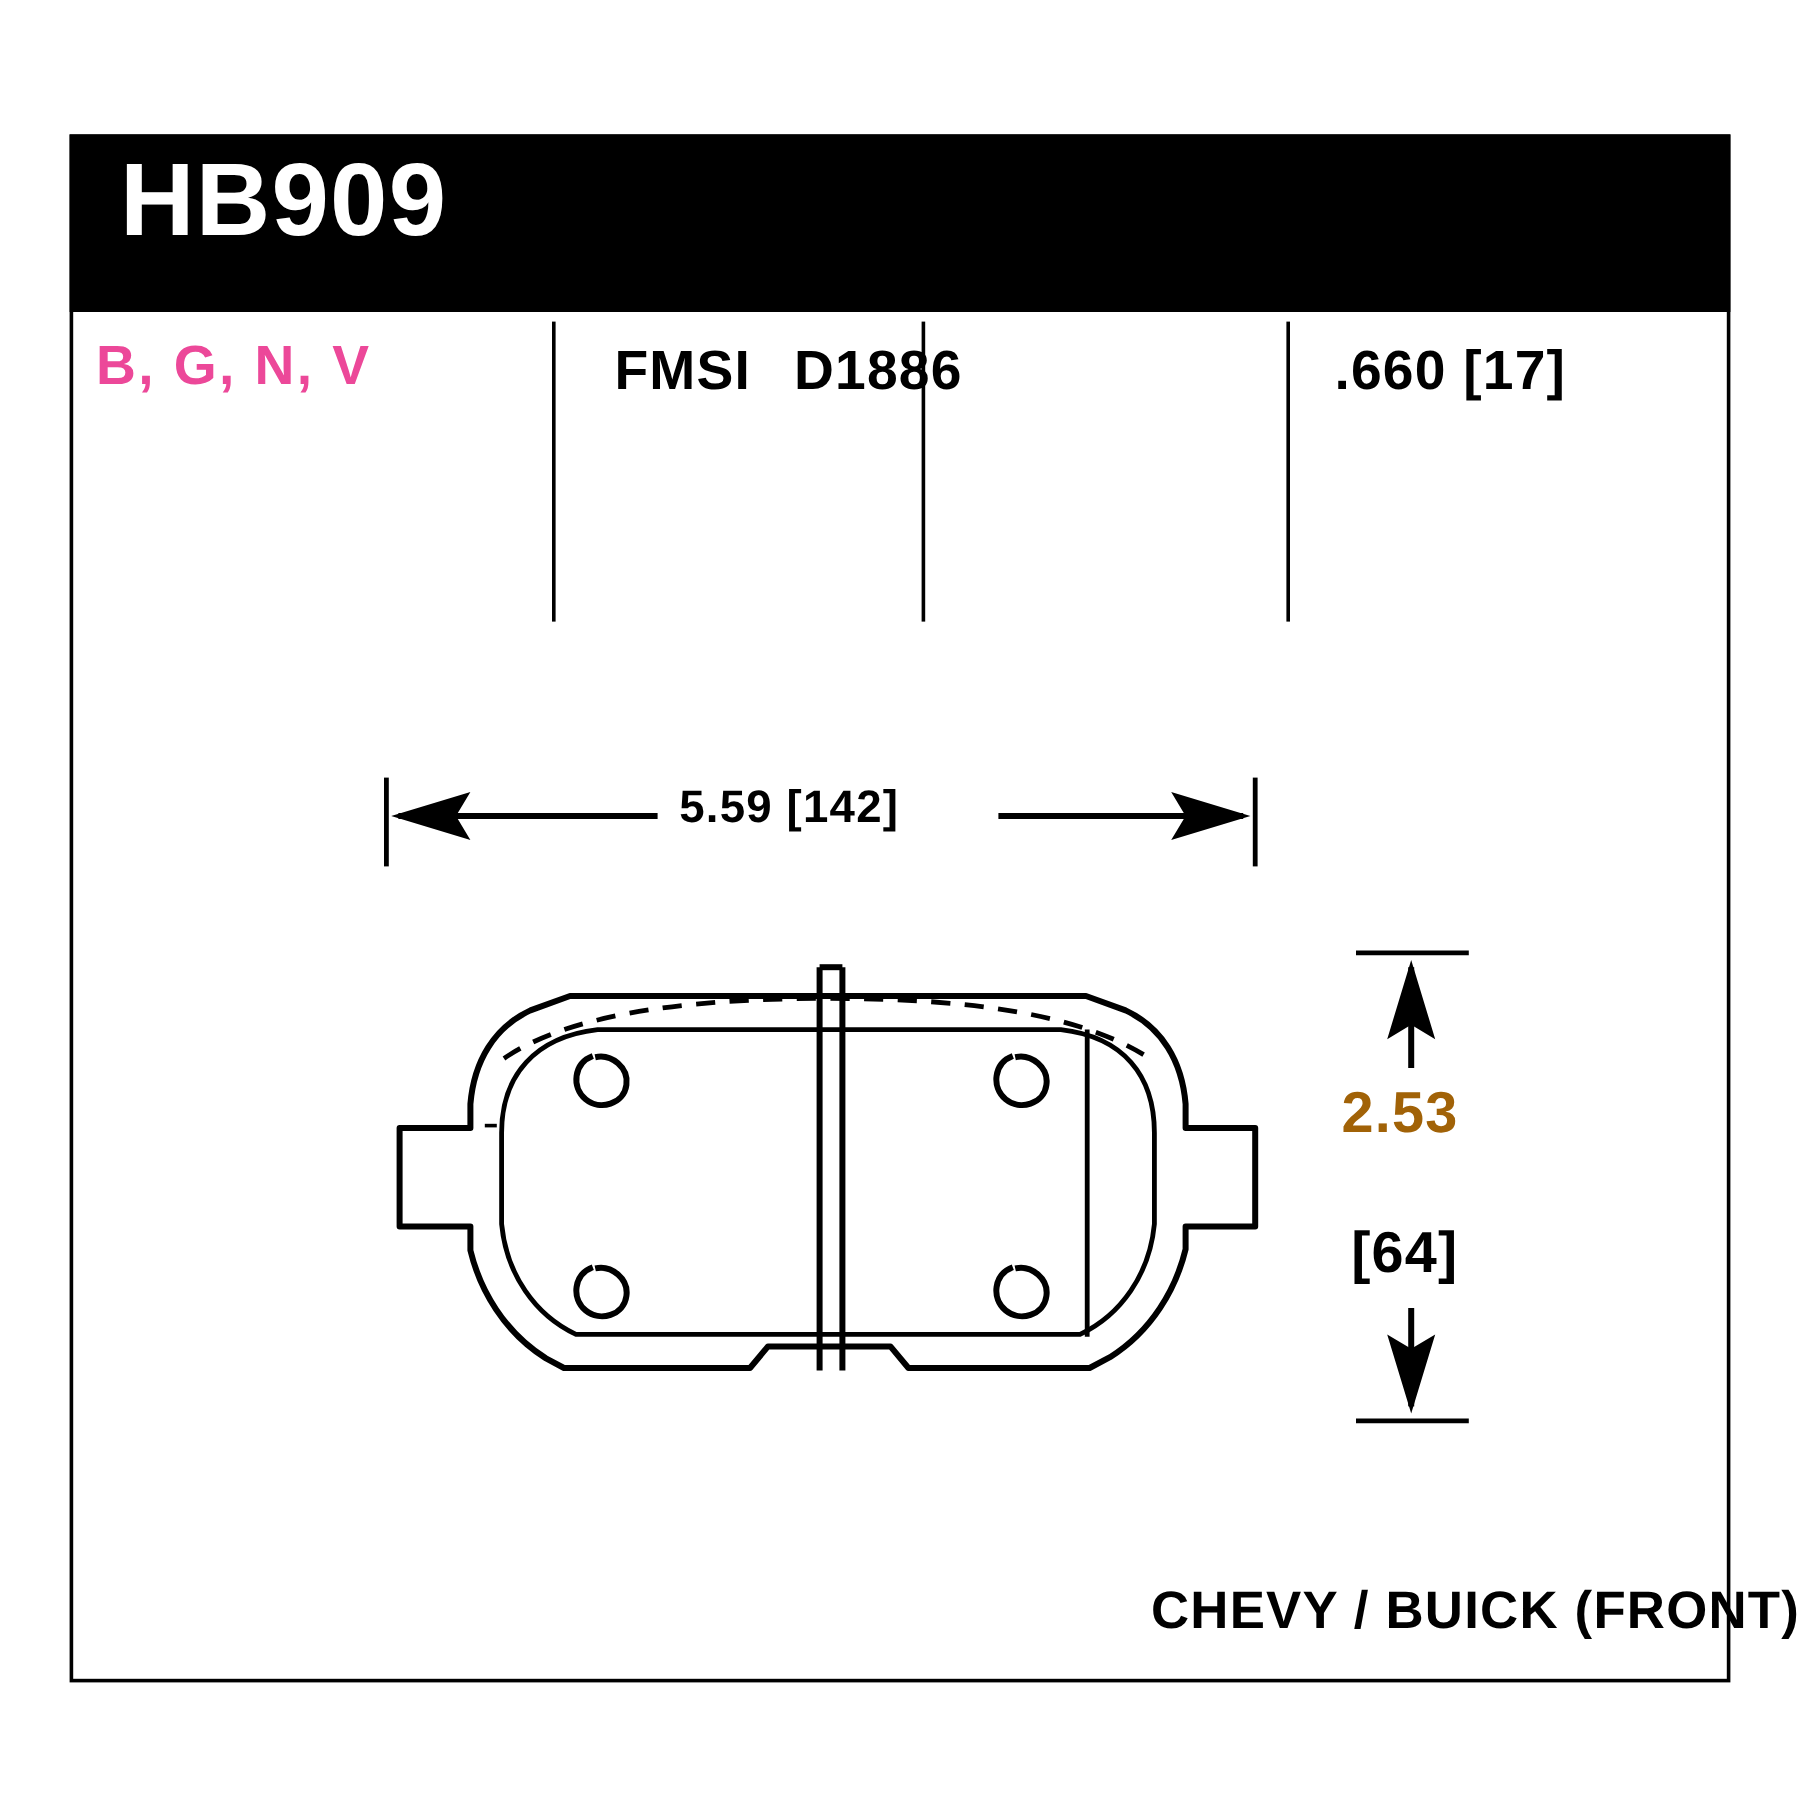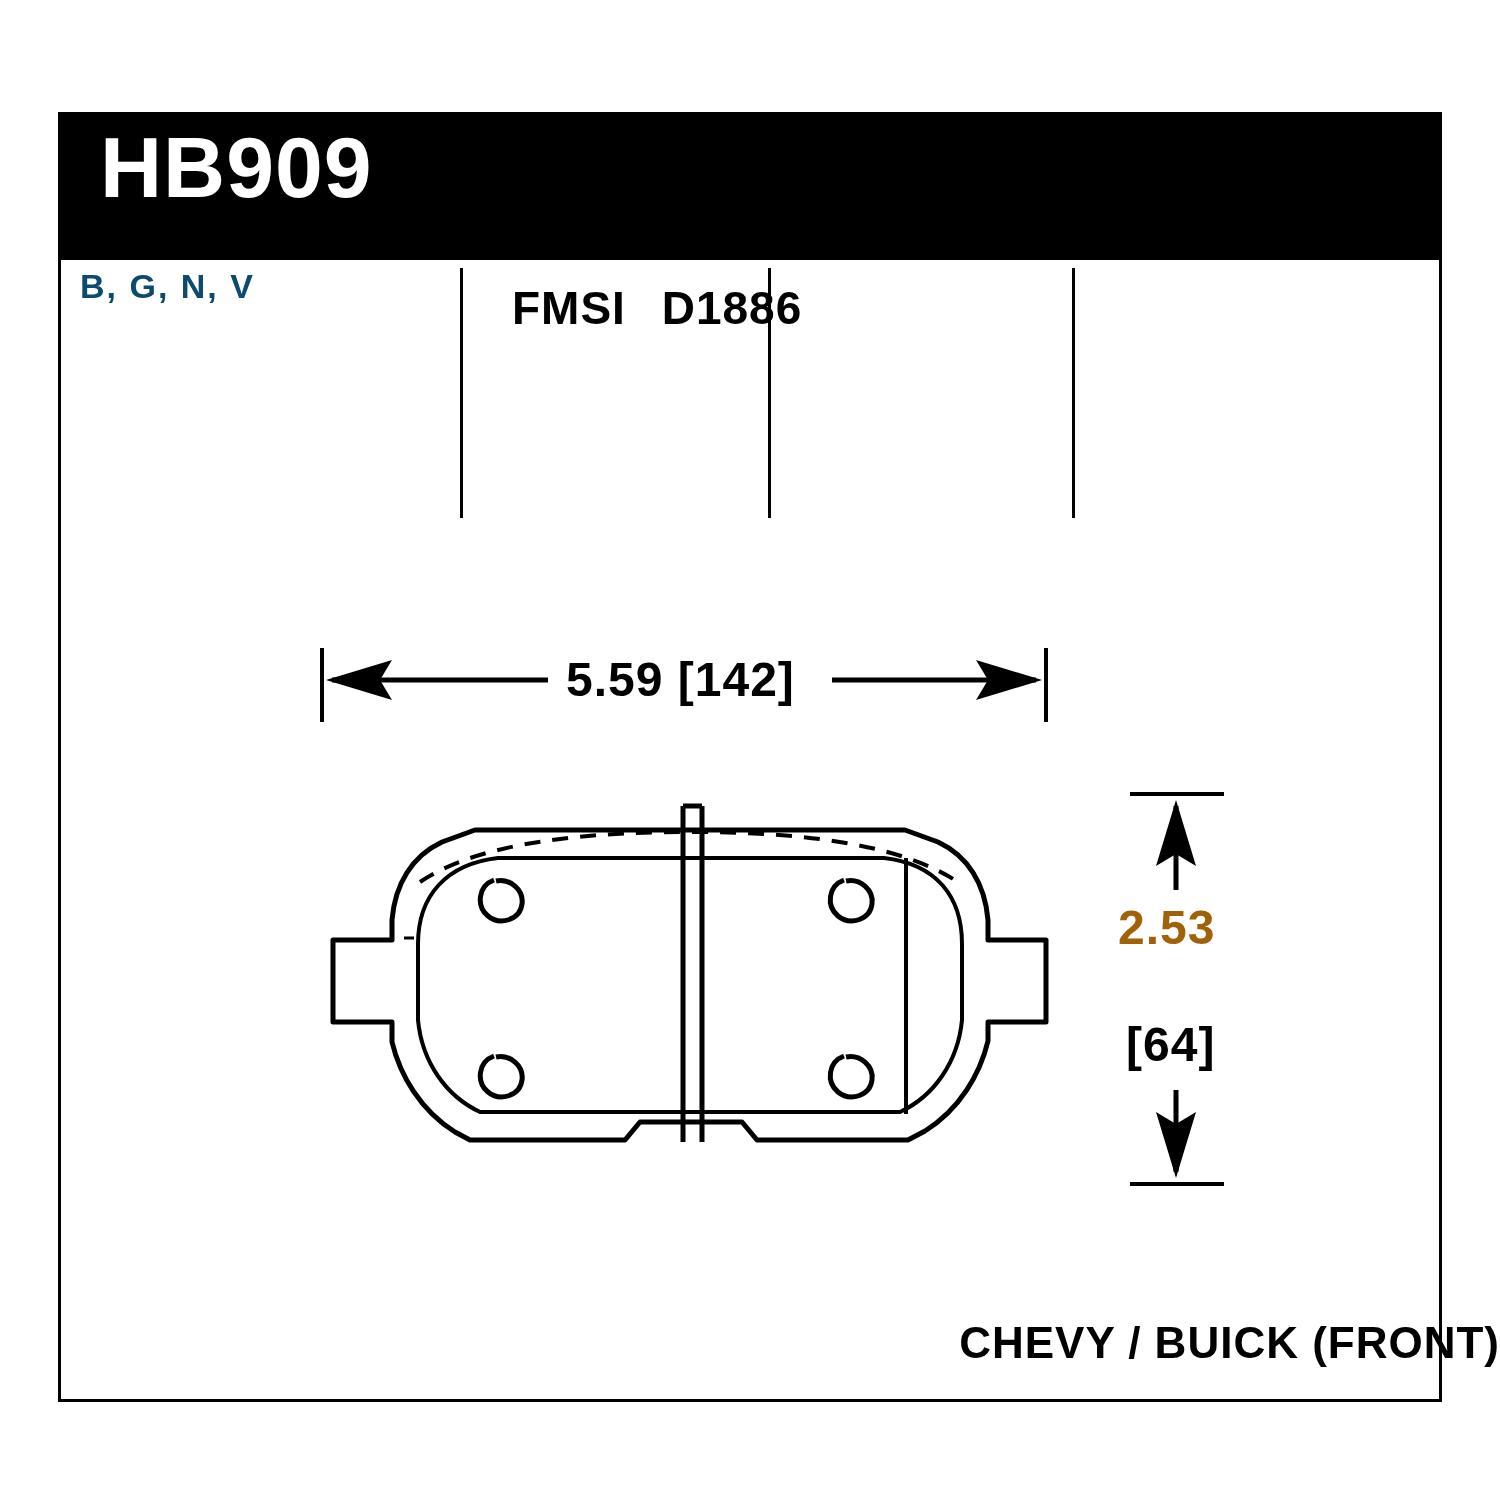--- a/index.html
+++ b/index.html
@@ -44,25 +44,25 @@
     color: #ffffff;
     font-size: 86px;
     font-weight: bold;
     letter-spacing: 1px;
     line-height: 1;
     font-family: "Liberation Sans", sans-serif;
   }
   .compound-codes {
     position: absolute;
     left: 80px;
-    top: 267px;
-    font-size: 34px;
+    top: 277px;
+    font-size: 46px;
     font-weight: bold;
     letter-spacing: 2px;
-    color: #0c4a6e;
+    color: #ec4899;
   }
   .fmsi {
     position: absolute;
     left: 512px;
     top: 281px;
     font-size: 46px;
     font-weight: bold;
     letter-spacing: 1px;
     color: #000;
   }
@@ -83,21 +83,21 @@
   }
   .vdiv.a { left: 460px; top: 268px; height: 250px; }
   .vdiv.b { left: 768px; top: 268px; height: 250px; }
   .vdiv.c { left: 1072px; top: 268px; height: 250px; }
 
   
   .dim-h-label {
     position: absolute;
     left: 566px;
     top: 652px;
-    font-size: 48px;
+    font-size: 38px;
     font-weight: bold;
     color: #000;
     letter-spacing: 1px;
   }
   
   .dim-v-label1 {
     position: absolute;
     left: 1118px;
     top: 900px;
     font-size: 48px;
@@ -145,20 +145,21 @@
   <div class="header-band"></div>
   <div class="part-number">HB909</div>
 
   <div class="compound-codes">B, G, N, V</div>
 
   <div class="fmsi">
     <span>FMSI</span>
     <span style="margin-left:22px;">D1886</span>
   </div>
 
+  <div class="thickness">.660  [17]</div>
 
   <div class="vdiv a"></div>
   <div class="vdiv b"></div>
   <div class="vdiv c"></div>
 
   <div class="dim-h-label">5.59  [142]</div>
 
   <div class="dim-v-label1">2.53</div>
   <div class="dim-v-label2">[64]</div>
 

